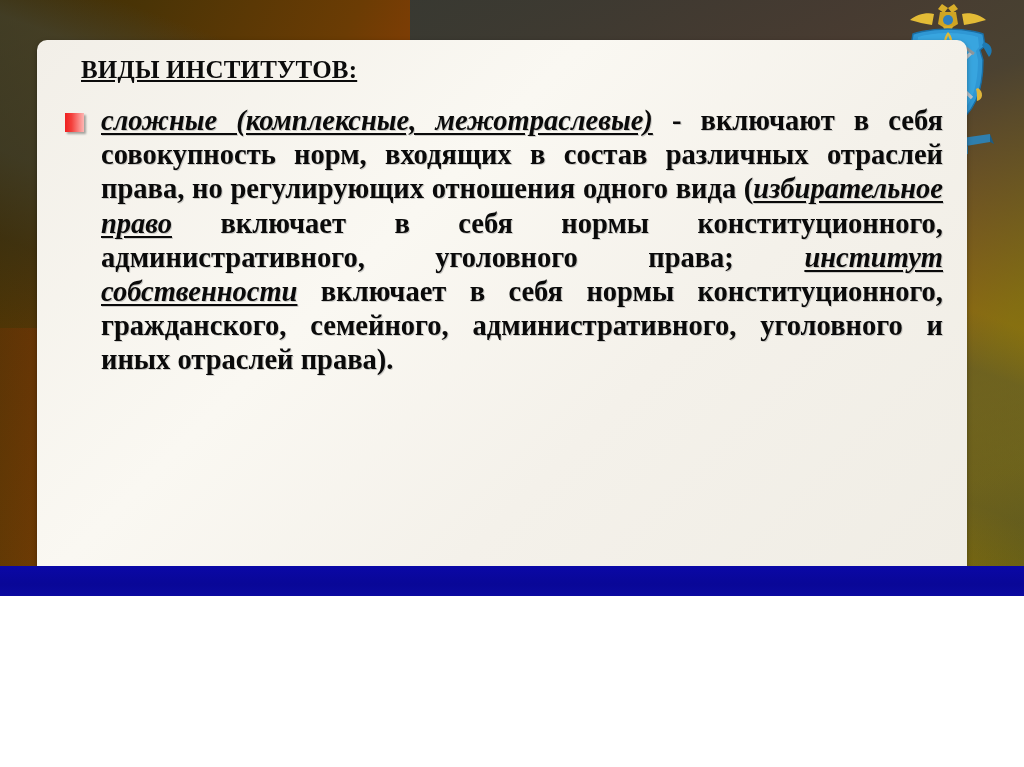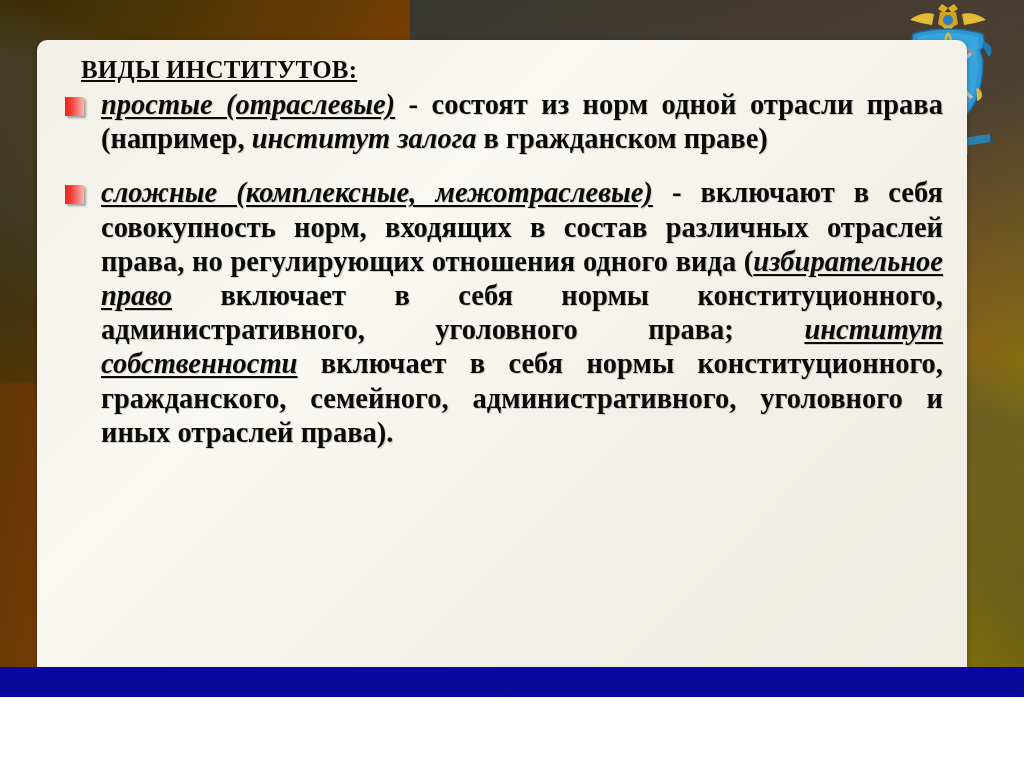--- a/index.html
+++ b/index.html
@@ -8,21 +8,21 @@
   html, body {
     width: 1024px;
     height: 767px;
     overflow: hidden;
     font-family: "Liberation Serif", "DejaVu Serif", serif;
   }
 
   #slide {
     position: relative;
     width: 1024px;
-    height: 697px;
+    height: 596px;
     overflow: hidden;
     background:
       linear-gradient(118deg,
         #3b2c05 0%,
         #4a3406 11%,
         #6b3c04 27%,
         #9c3f05 41%,
         #c73c06 53%,
         #e0400a 64%,
         #e2590d 72%,
@@ -224,26 +224,20 @@
       <text x="60" y="151" font-size="5" fill="#eaf3f8" text-anchor="middle" font-family="Liberation Serif, serif">ЧЕСТЬ</text>
     </g>
   </svg>
 
   <div id="content-card">
 
     <div class="slide-heading">
       <span class="u">ВИДЫ ИНСТИТУТОВ:</span>
     </div>
 
-    <div class="bullet-row">
-      <span class="bullet-marker"></span>
-      <div class="btext j">
-        <span class="emu">простые (отраслевые)</span><span> - состоят из норм одной отрасли права (например, </span><span class="em">институт залога</span><span> в гражданском праве)</span>
-      </div>
-    </div>
 
     <div class="bullet-row second">
       <span class="bullet-marker"></span>
       <div class="btext">
         <span class="emu">сложные (комплексные, межотраслевые)</span><span> - включают в себя совокупность норм, входящих в состав различных отраслей права, но регулирующих отношения одного вида (</span><span class="emu">избирательное право</span><span> включает в себя нормы конституционного, административного, уголовного права; </span><span class="emu">институт собственности</span><span> включает в себя нормы конституционного, гражданского, семейного, административного, уголовного и иных отраслей права).</span>
       </div>
     </div>
 
   </div>
 

